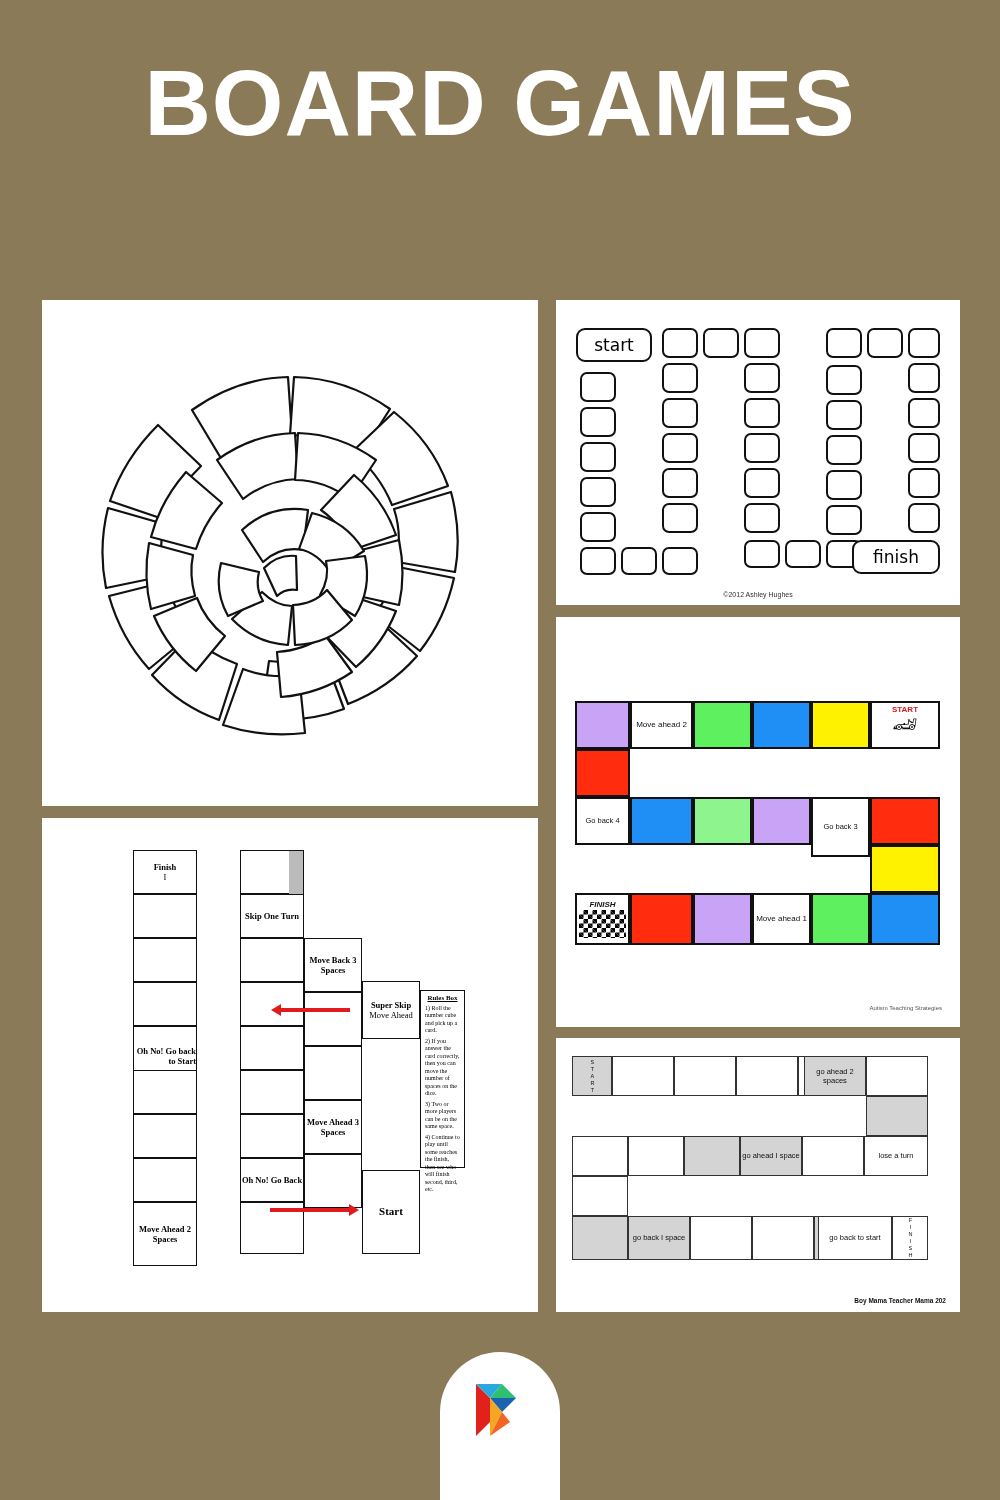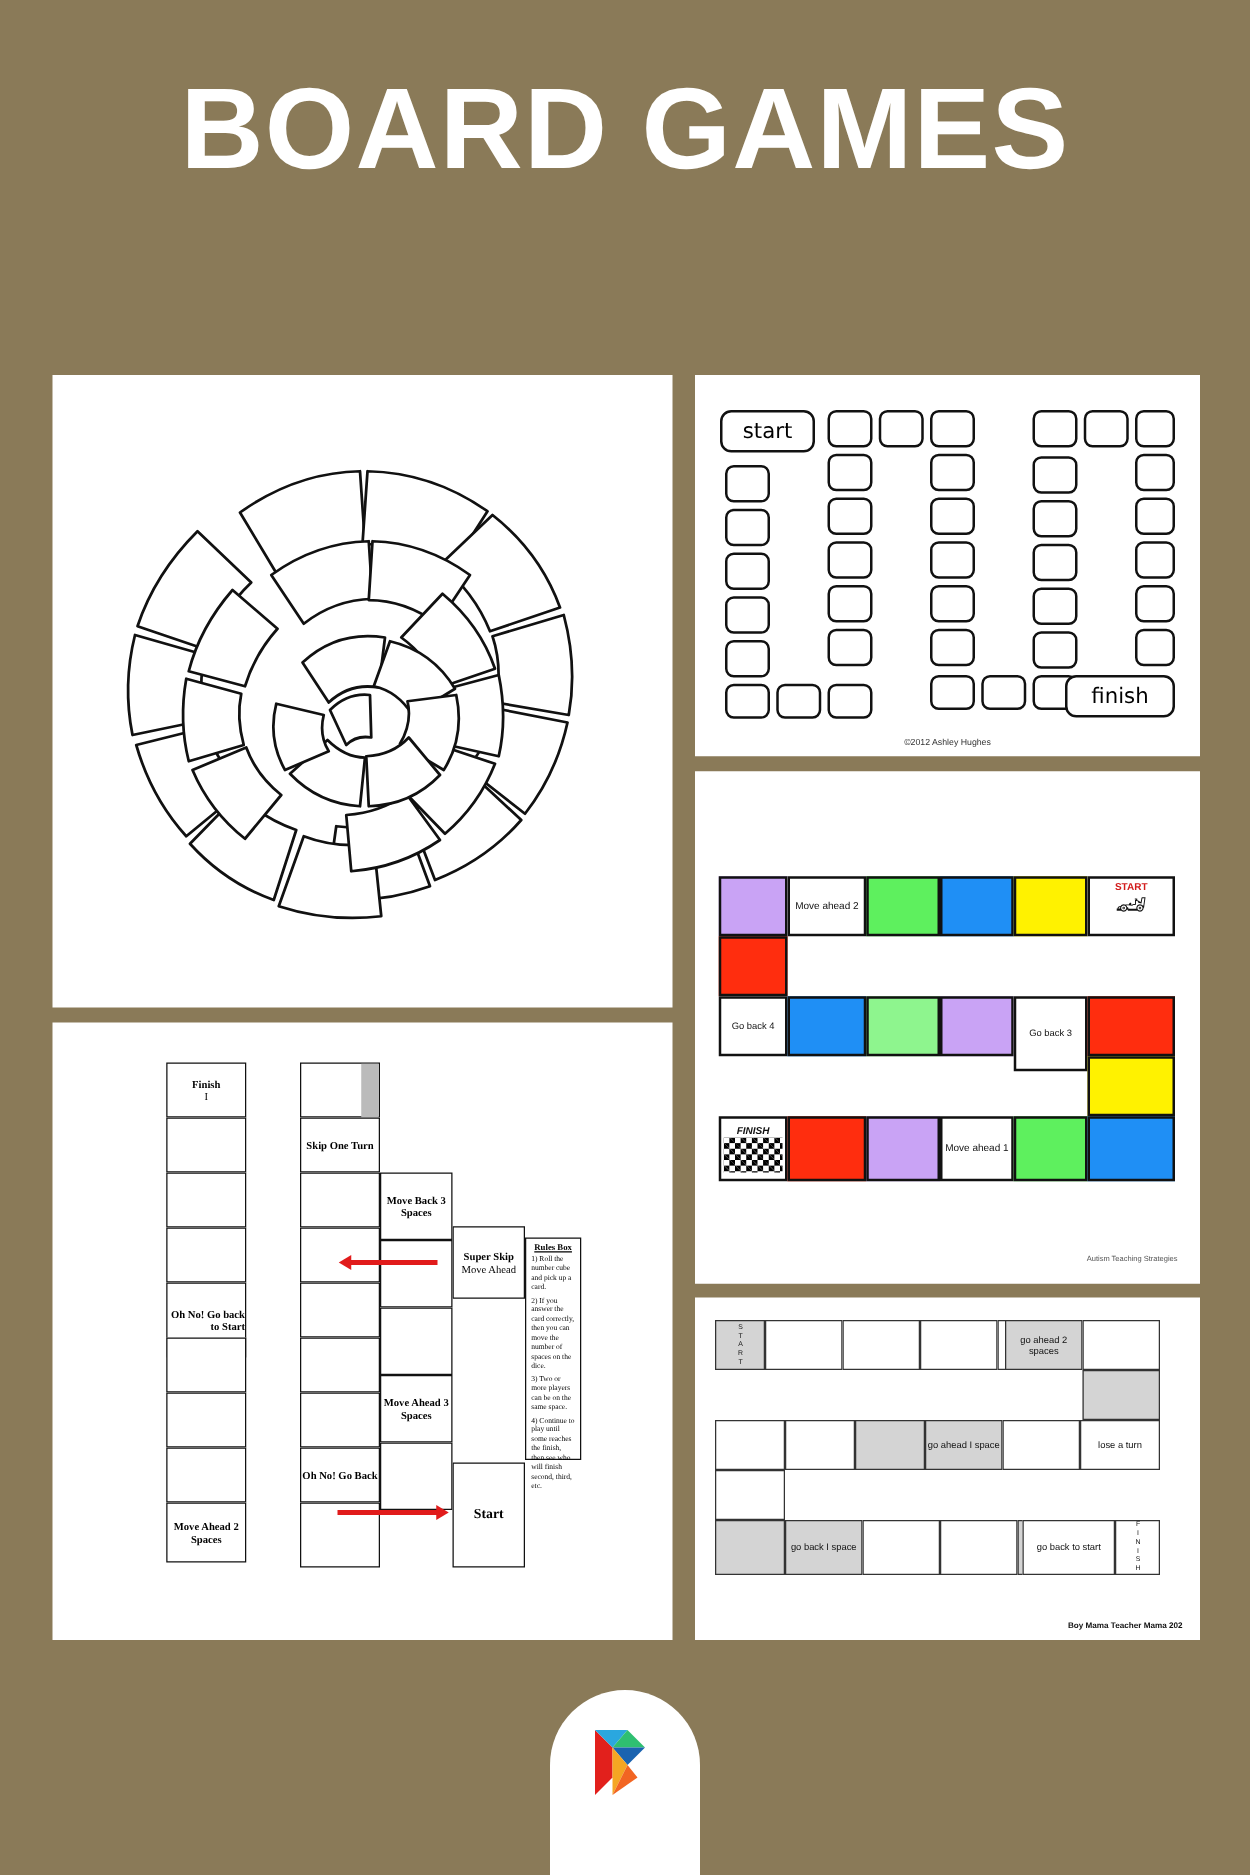--- a/index.html
+++ b/index.html
@@ -254,21 +254,21 @@
   </div>
   <div class="gcell plain" style="left:91px; top:76px; width:64px; height:44px;"></div>
   <div class="gcell plain" style="left:91px; top:120px; width:64px; height:44px;"></div>
   <div class="gcell plain" style="left:91px; top:164px; width:64px; height:44px;"></div>
   <div class="gcell" style="left:91px; top:208px; width:64px; height:60px;text-align:right;">
     <span>Oh No! Go back to Start</span>
   </div>
   <div class="gcell plain" style="left:91px; top:252px; width:64px; height:44px;"></div>
   <div class="gcell plain" style="left:91px; top:296px; width:64px; height:44px;"></div>
   <div class="gcell plain" style="left:91px; top:340px; width:64px; height:44px;"></div>
-  <div class="gcell" style="left:91px; top:384px; width:64px; height:48px;">
+  <div class="gcell" style="left:91px; top:384px; width:64px; height:64px;">
     <span>Move Ahead 2 Spaces</span>
   </div>
 
   <div class="gcell plain" style="left:198px; top:32px; width:64px; height:44px;">
     <div style="position:absolute; left:48px; top:0; width:14px; height:44px; background:#bbb;"></div>
   </div>
   <div class="gcell" style="left:198px; top:76px; width:64px; height:44px;">
     <span>Skip One Turn</span>
   </div>
   <div class="gcell plain" style="left:198px; top:120px; width:64px; height:44px;"></div>

